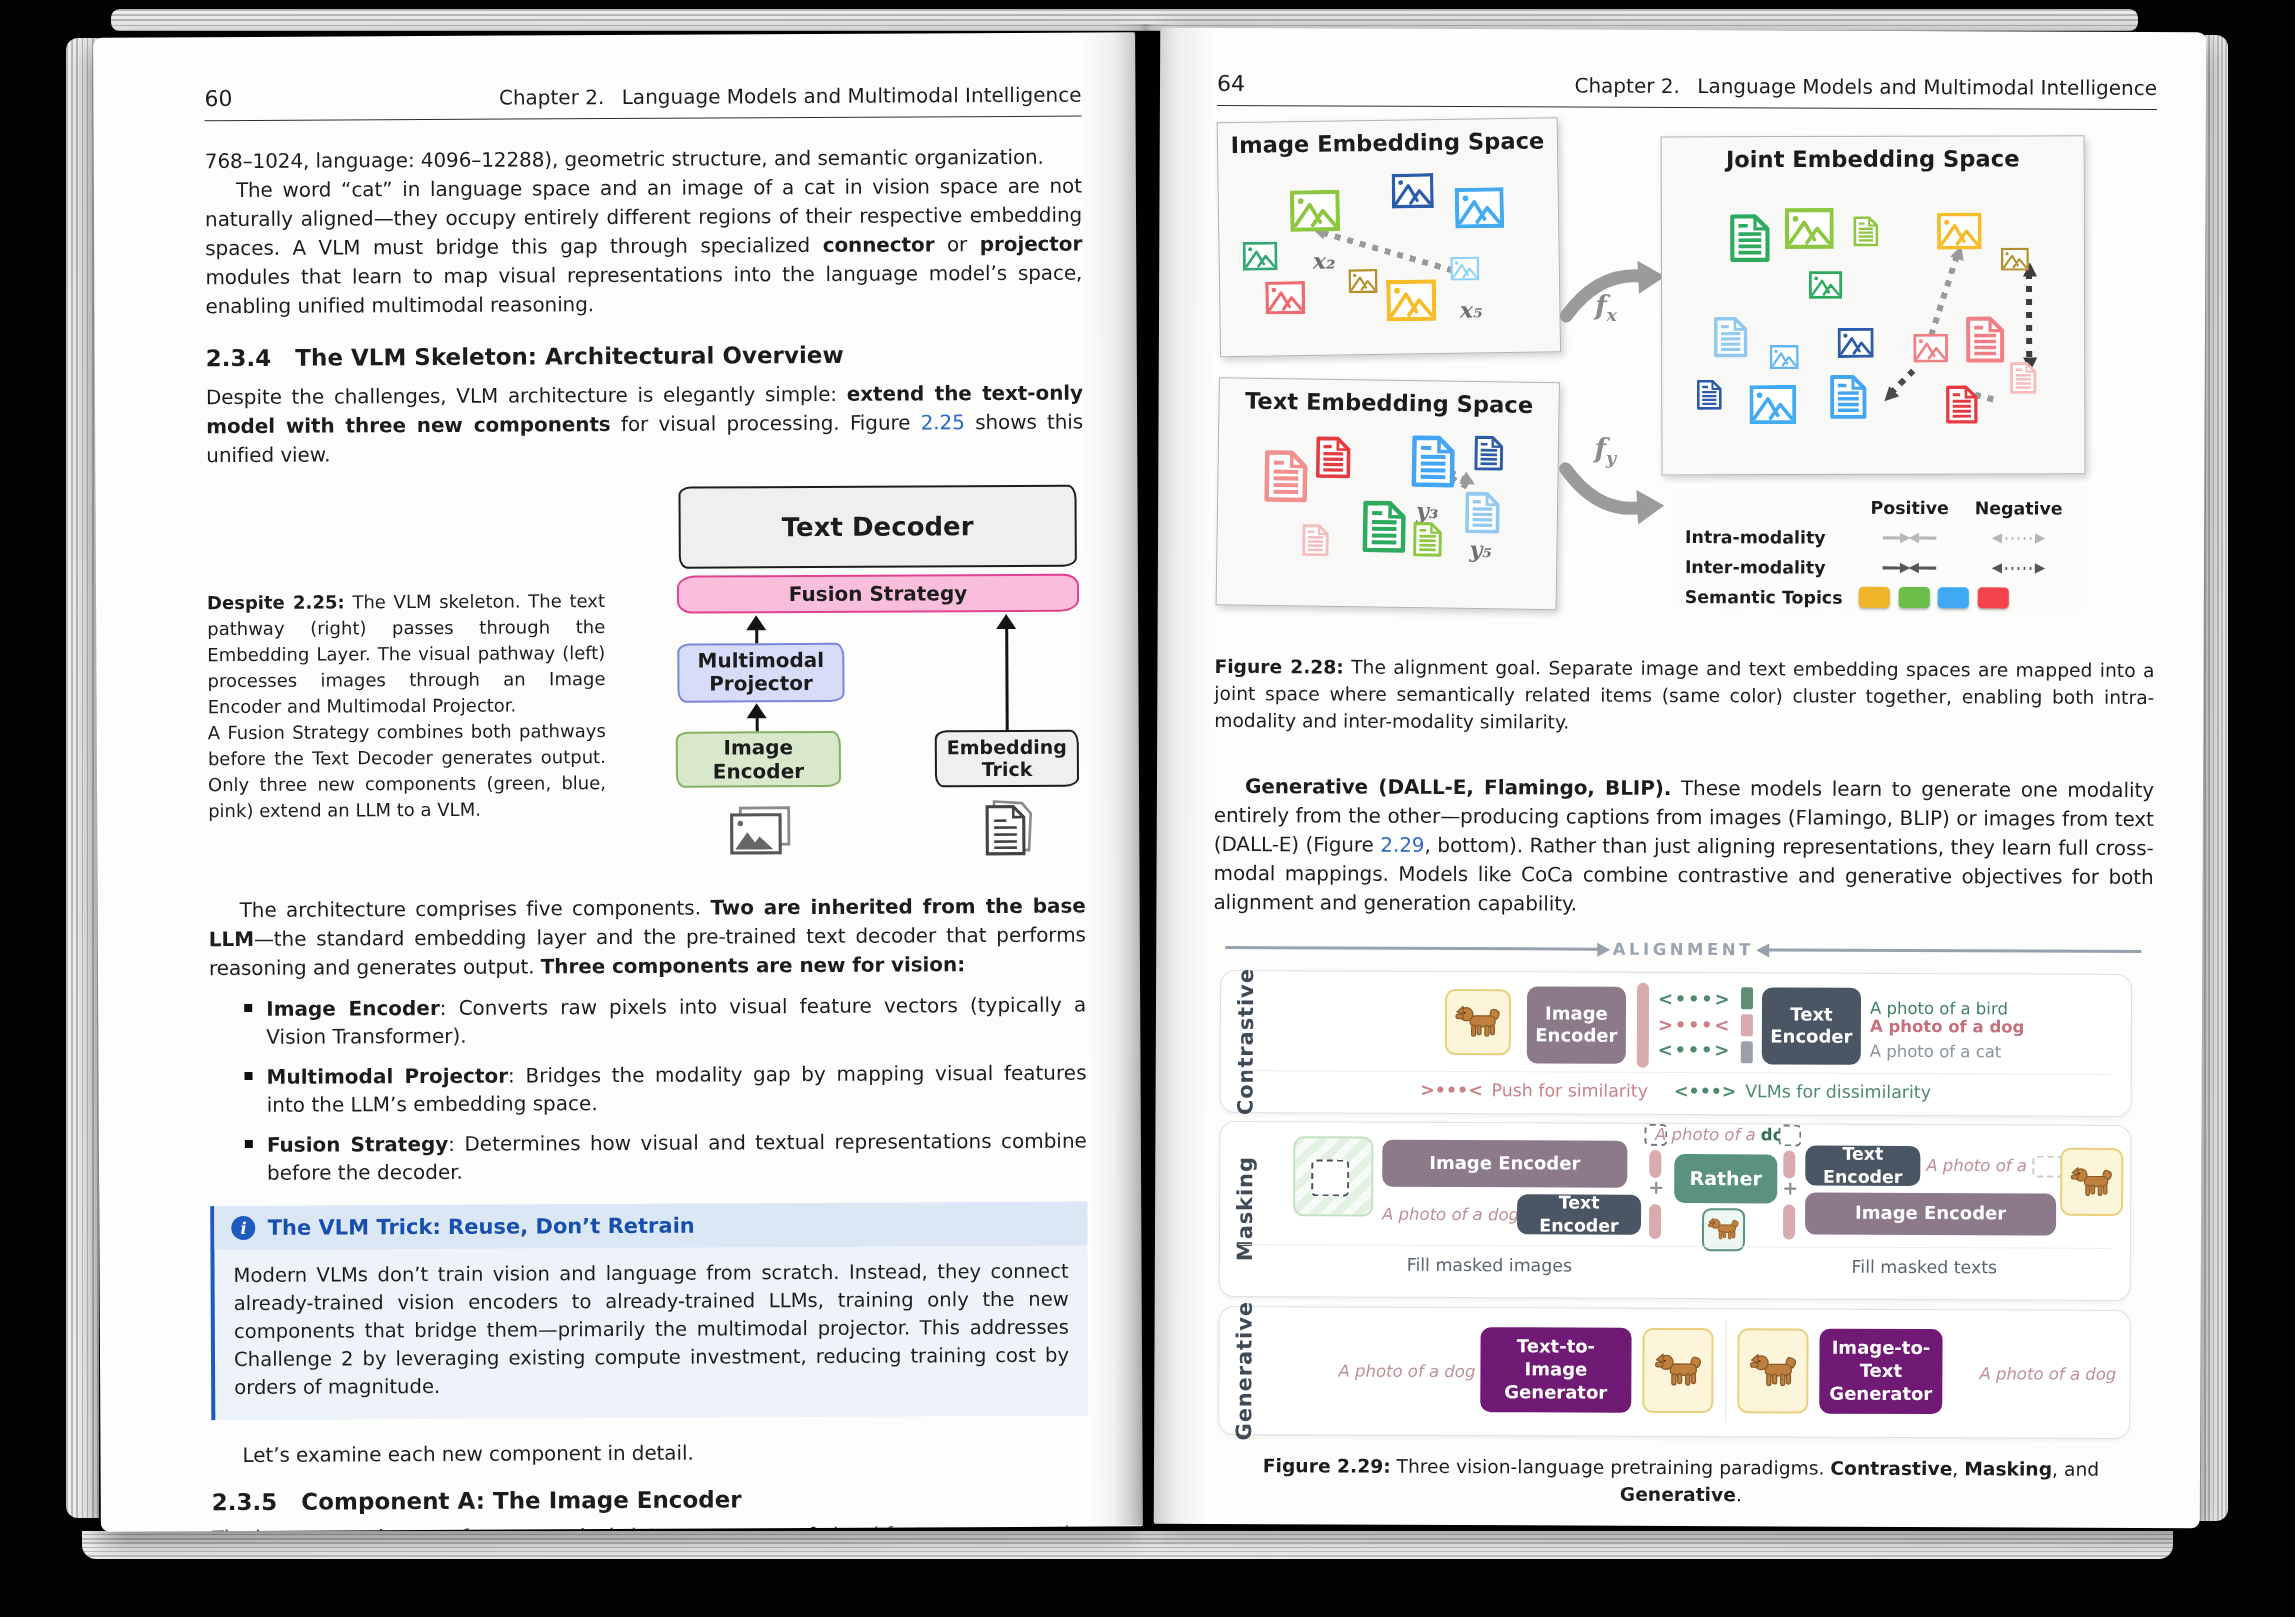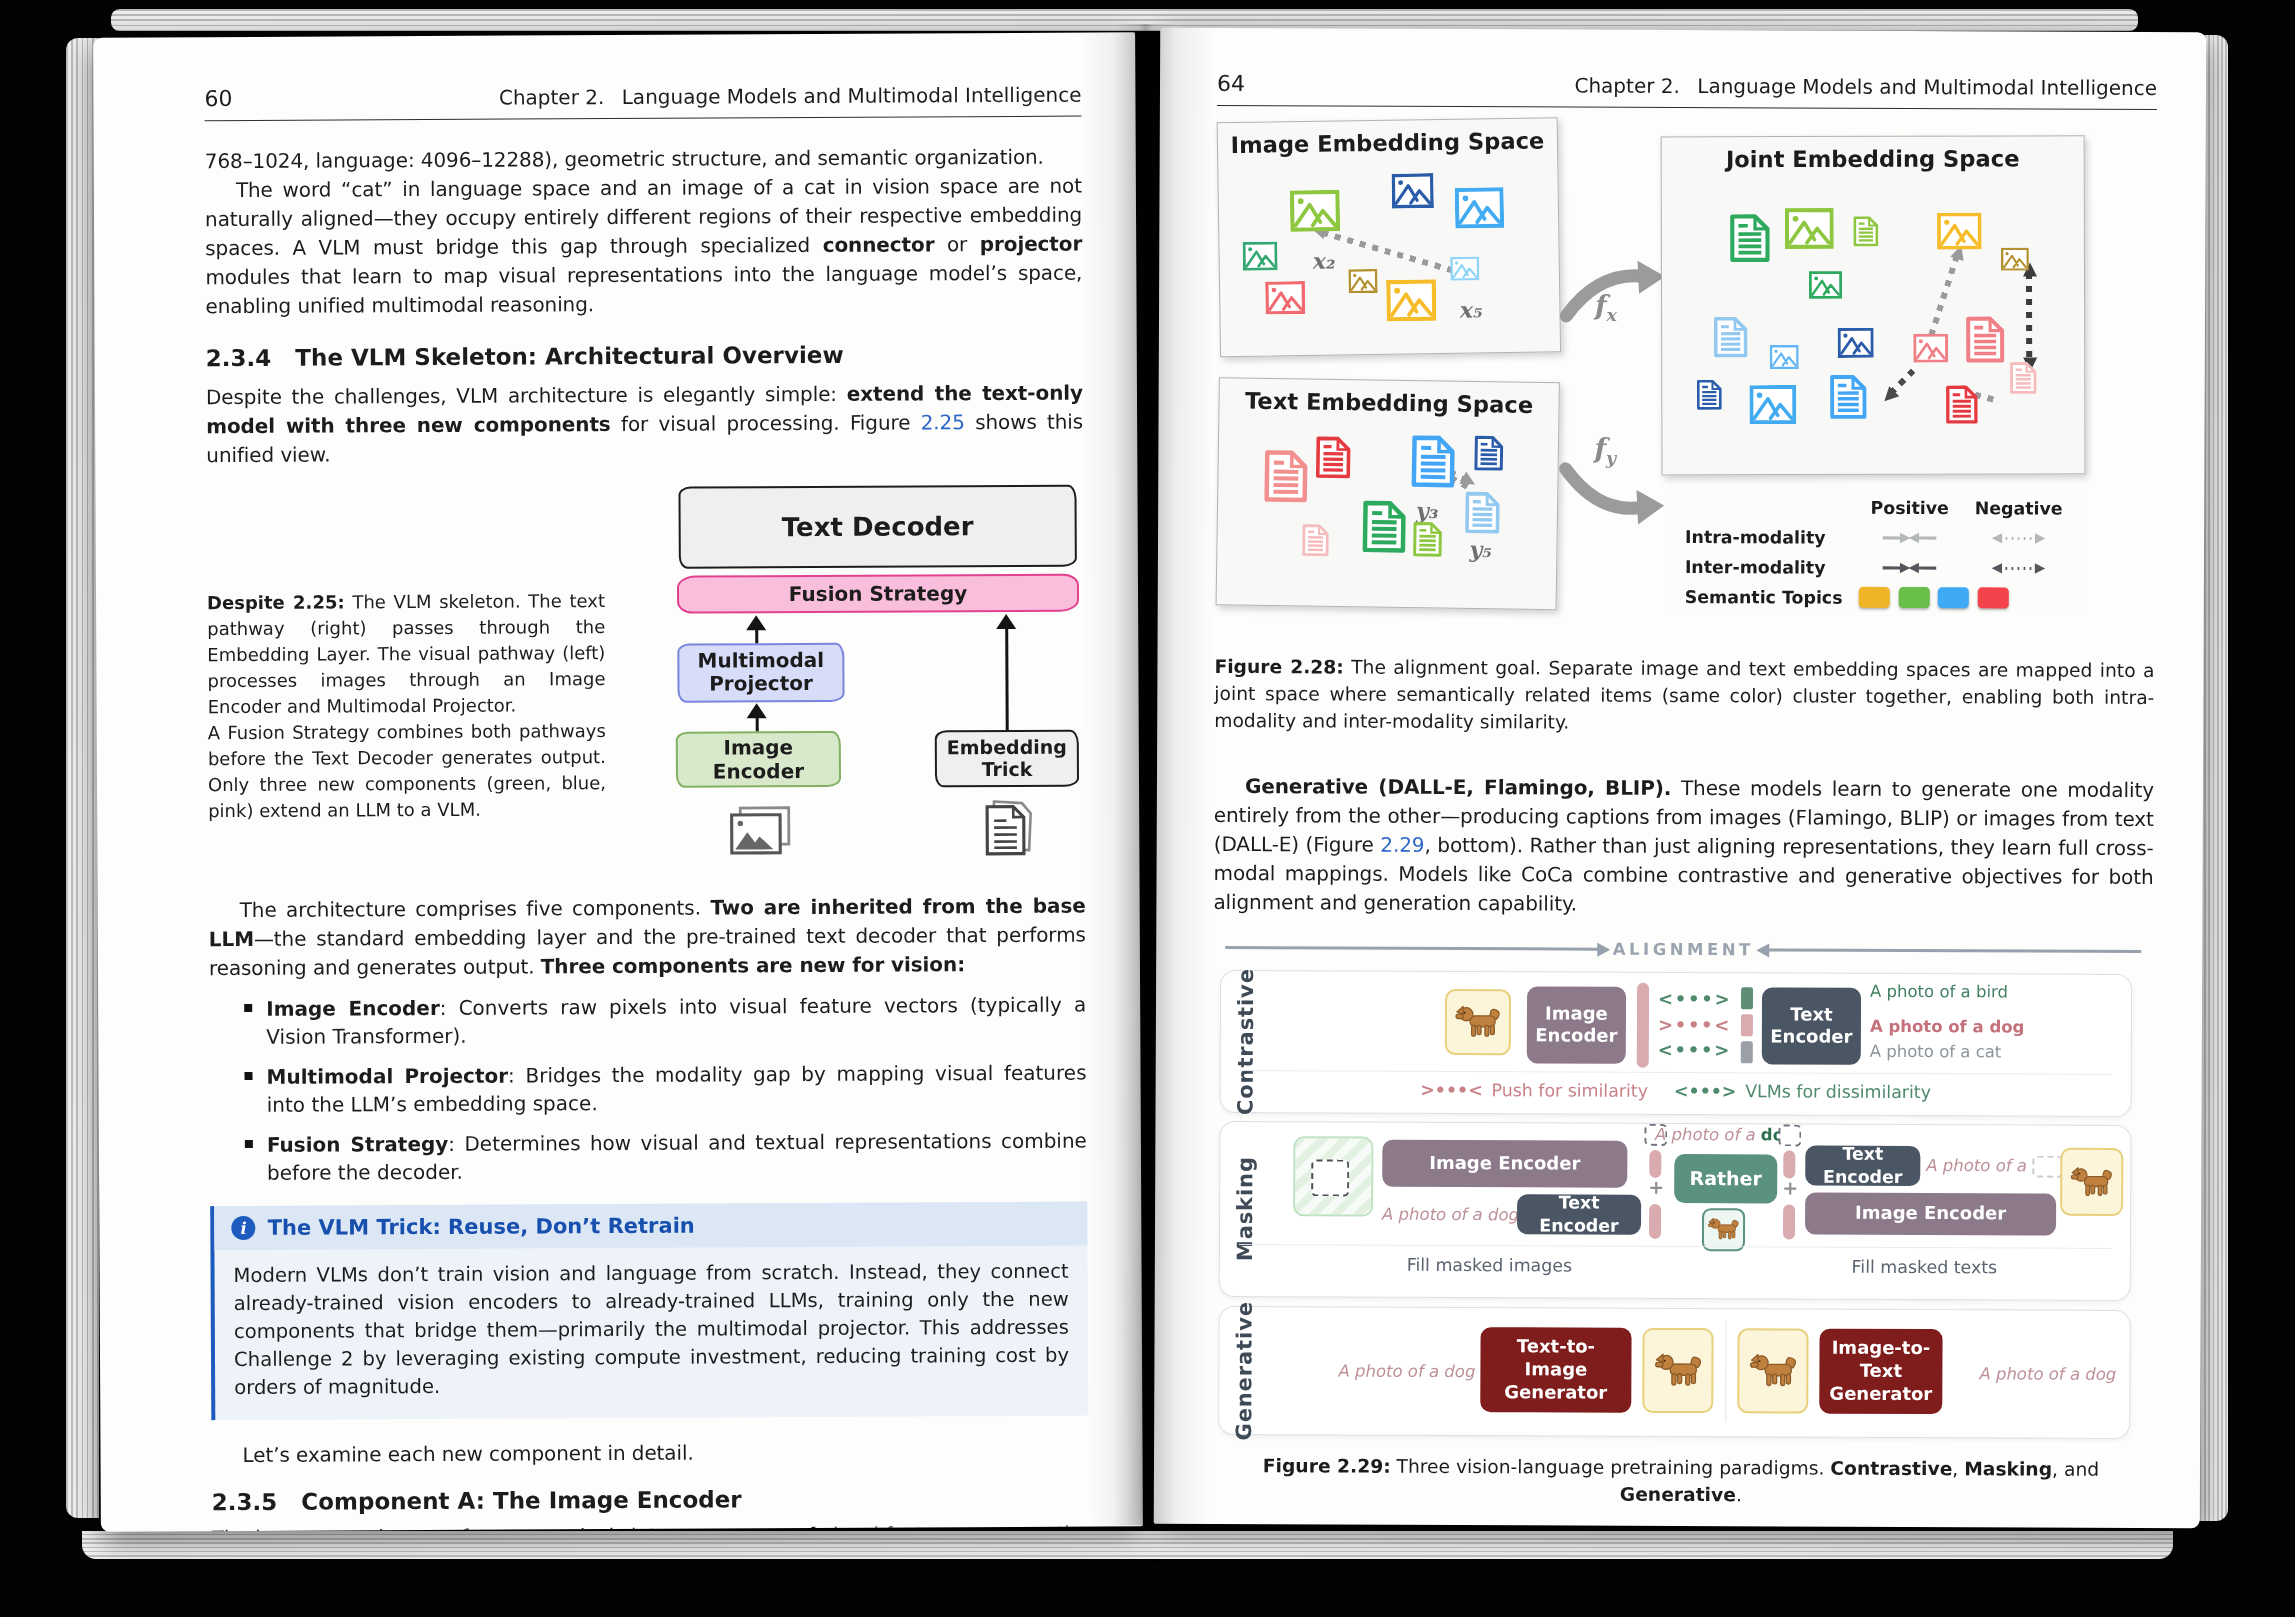--- a/index.html
+++ b/index.html
@@ -98,21 +98,21 @@
   .alglab{font-size:16.5px;font-weight:bold;color:#9aa4b0;letter-spacing:3.5px;}
   .prow{position:absolute;left:7px;width:912px;background:#fff;border:1.7px solid #dce0e7;
      border-radius:15.7px;box-shadow:0 1.7px 5.2px rgba(0,0,0,.06);box-sizing:border-box;}
   #row-c{top:35px;height:143px;}
   #row-m{top:186px;height:176px;}
   #row-g{top:371px;height:129px;}
   .rlab{position:absolute;left:5.2px;top:0;bottom:0;width:40px;display:flex;align-items:center;justify-content:center;}
   .rlab span{writing-mode:vertical-rl;transform:rotate(180deg);font-weight:bold;font-size:21px;color:#3f4a57;letter-spacing:0.9px;}
   .enc{position:absolute;border-radius:10.4px;color:#fff;font-weight:bold;font-size:18px;line-height:22.6px;
      display:flex;align-items:center;justify-content:center;text-align:center;box-sizing:border-box;}
-  .mauve{background:#8c7a8a;}.slate{background:#4a5664;}.greenbx{background:#5a9180;font-size:19px;}.bluebx{background:#7f1d1d;}
+  .mauve{background:#8c7a8a;}.slate{background:#4a5664;}.greenbx{background:#5a9180;font-size:19px;}.bluebx{background:#701a75;}
   .ybox{position:absolute;background:#fcf5d9;border:2.2px solid #e8d07c;border-radius:10.4px;
      display:flex;align-items:center;justify-content:center;box-sizing:border-box;}
   .gdbox{position:absolute;background:#eef7f2;border:2.2px solid #5a9180;border-radius:8.7px;
      display:flex;align-items:center;justify-content:center;box-sizing:border-box;}
   .pbar{position:absolute;width:12px;background:#d9abae;border-radius:6px;}
   .plus{position:absolute;color:#8f8f8f;font-size:19px;font-weight:bold;}
   .dashsq{position:absolute;border:2.2px dashed #70777f;border-radius:5.2px;background:#fff;box-sizing:border-box;}
   .dashin{display:inline-block;width:31px;height:22.6px;border:2.2px dashed #c9ccd2;border-radius:5.2px;
      vertical-align:middle;background:#fff;box-sizing:border-box;}
   .mimg{position:absolute;border:2.2px solid #bfe2c2;border-radius:10.4px;box-sizing:border-box;
@@ -481,21 +481,21 @@
           </div>
           <div class="enc mauve" style="left:306px;top:14px;width:99px;height:77px">Image Encoder</div>
           <div class="pbar" style="left:416px;top:10.4px;height:85px"></div>
           <span class="apair gr" style="left:437px;top:15.7px">&lt;•••&gt;</span>
           <span class="apair pk" style="left:437px;top:41px">&gt;•••&lt;</span>
           <span class="apair gr" style="left:437px;top:66px">&lt;•••&gt;</span>
           <span class="sqr" style="left:520px;top:14px;background:#5f8d76"></span>
           <span class="sqr" style="left:520px;top:41px;background:#d9abae"></span>
           <span class="sqr" style="left:520px;top:68px;background:#9aa0a6"></span>
           <div class="enc slate" style="left:541px;top:14px;width:99px;height:77px">Text Encoder</div>
-          <span class="ctext tgreen" style="left:649px;top:8px">A photo of a bird</span>
+          <span class="ctext tgreen" style="left:649px;top:25px">A photo of a bird</span>
           <span class="ctext tpinkb" style="left:649px;top:43px">A photo of a dog</span>
           <span class="ctext tgray" style="left:649px;top:68px">A photo of a cat</span>
           <div class="hdiv" style="top:99px"></div>
           <div class="pushrow">
             <span class="grp">
                 <span class="pk b">&gt;•••&lt;</span>
                 <span class="pk">Push for similarity</span>
               </span>
             <span class="grp">
                 <span class="gr b">&lt;•••&gt;</span>

